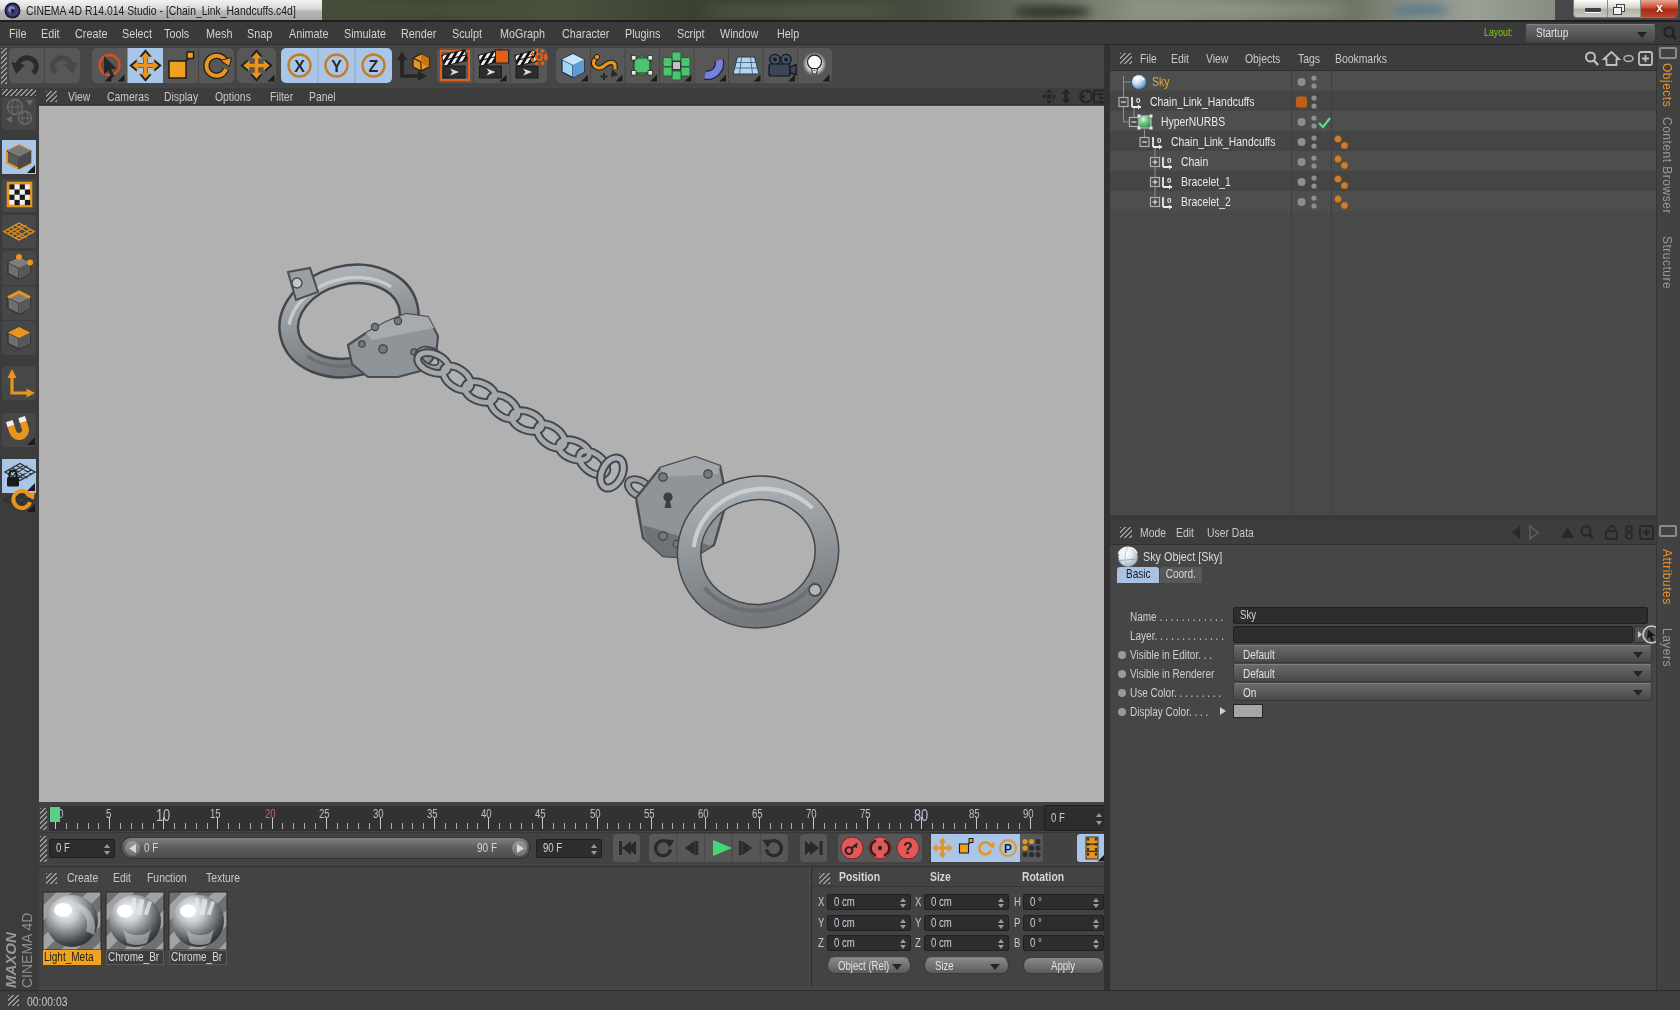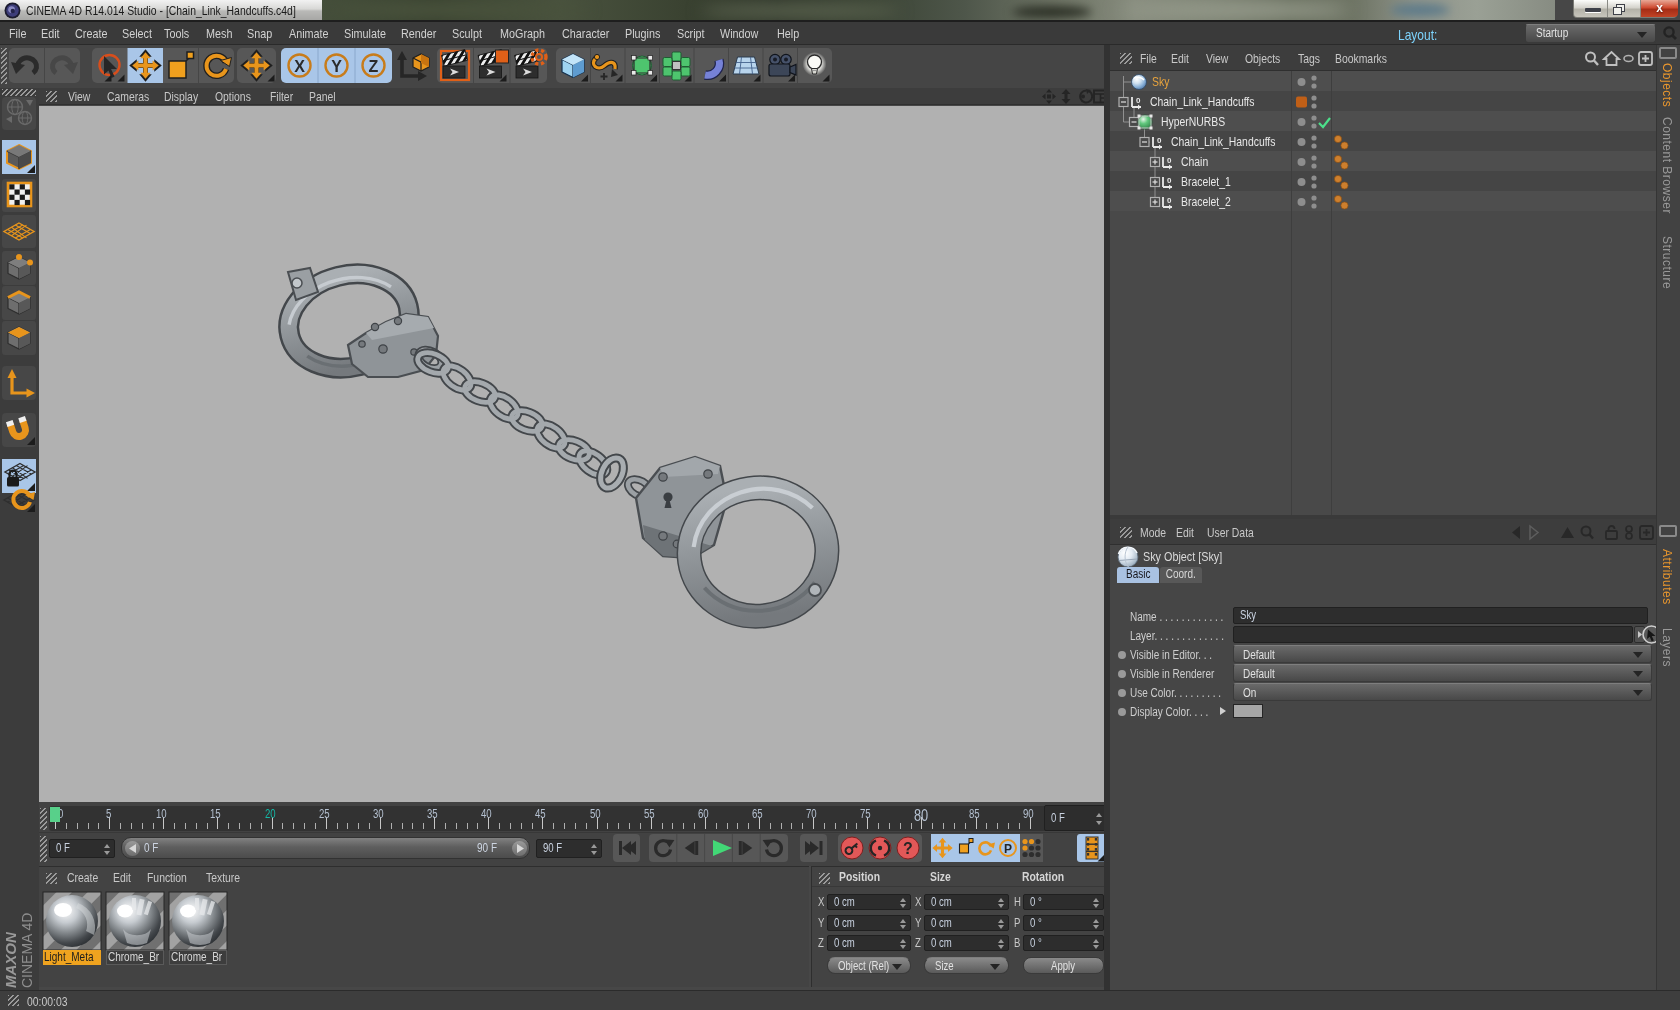--- a/index.html
+++ b/index.html
@@ -57,21 +57,21 @@
       <span class="t a" style="left:335px;top:0;font-size:13.5px;color:#d2d2d2">Simulate</span>
       <span class="t a" style="left:392px;top:0;font-size:13.5px;color:#d2d2d2">Render</span>
       <span class="t a" style="left:443px;top:0;font-size:13.5px;color:#d2d2d2">Sculpt</span>
       <span class="t a" style="left:491px;top:0;font-size:13.5px;color:#d2d2d2">MoGraph</span>
       <span class="t a" style="left:553px;top:0;font-size:13.5px;color:#d2d2d2">Character</span>
       <span class="t a" style="left:616px;top:0;font-size:13.5px;color:#d2d2d2">Plugins</span>
       <span class="t a" style="left:668px;top:0;font-size:13.5px;color:#d2d2d2">Script</span>
       <span class="t a" style="left:711px;top:0;font-size:13.5px;color:#d2d2d2">Window</span>
       <span class="t a" style="left:768px;top:0;font-size:13.5px;color:#d2d2d2">Help</span>
     </div>
-  <div class="a" style="left:1398px;top:4px;font-size:15px;color:#7dd3fc"><span class="t">Layout:</span></div>
+  <div class="a" style="left:1484px;top:4px;font-size:11px;color:#84cc16"><span class="t">Layout:</span></div>
   <div class="dd" style="left:1525px;top:2px;width:131px;height:19px"><span class="t" style="margin:1px 0 0 10px">Startup</span></div>
   <svg class="a" style="left:1662px;top:3px" width="16" height="17" viewBox="0 0 16 17">
       <circle cx="7" cy="7" r="4.6" fill="none" stroke="#232323" stroke-width="2.4"></circle>
       <line x1="10.4" y1="10.4" x2="14" y2="14" stroke="#232323" stroke-width="2.8"></line>
     </svg>
 </div>
 
 <div class="a" style="left:0;top:45px;width:1104px;height:43px;background:#454545"></div>
 <div class="a grip" style="left:1px;top:48px;width:6px;height:36px"></div>
 <svg class="a" style="left:0;top:45px" width="1104" height="43" viewBox="0 0 1104 43">
@@ -478,33 +478,33 @@
       <div class="a" style="left:27.7px;top:17px;width:1px;height:6px;background:#b0b0b0"></div>
       <div class="a" style="left:38.5px;top:17px;width:1px;height:6px;background:#b0b0b0"></div>
       <div class="a" style="left:49.3px;top:17px;width:1px;height:6px;background:#b0b0b0"></div>
       <div class="a" style="left:60.1px;top:11px;width:1px;height:12px;background:#c8c8c8"></div>
       <div class="a" style="left:56.6px;top:1px;font-size:12px;color:#b4c0d0"><span class="t">5</span></div>
       <div class="a" style="left:71.0px;top:17px;width:1px;height:6px;background:#b0b0b0"></div>
       <div class="a" style="left:81.8px;top:17px;width:1px;height:6px;background:#b0b0b0"></div>
       <div class="a" style="left:92.6px;top:17px;width:1px;height:6px;background:#b0b0b0"></div>
       <div class="a" style="left:103.5px;top:17px;width:1px;height:6px;background:#b0b0b0"></div>
       <div class="a" style="left:114.3px;top:11px;width:1px;height:12px;background:#c8c8c8"></div>
-      <div class="a" style="left:107.3px;top:1px;font-size:12px;color:#b4c0d0"><span class="t">10</span></div>
+      <div class="a" style="left:107.3px;top:1px;font-size:16px;color:#b4c0d0"><span class="t">10</span></div>
       <div class="a" style="left:125.1px;top:17px;width:1px;height:6px;background:#b0b0b0"></div>
       <div class="a" style="left:136.0px;top:17px;width:1px;height:6px;background:#b0b0b0"></div>
       <div class="a" style="left:146.8px;top:17px;width:1px;height:6px;background:#b0b0b0"></div>
       <div class="a" style="left:157.6px;top:17px;width:1px;height:6px;background:#b0b0b0"></div>
       <div class="a" style="left:168.4px;top:11px;width:1px;height:12px;background:#c8c8c8"></div>
       <div class="a" style="left:161.4px;top:1px;font-size:12px;color:#b4c0d0"><span class="t">15</span></div>
       <div class="a" style="left:179.3px;top:17px;width:1px;height:6px;background:#b0b0b0"></div>
       <div class="a" style="left:190.1px;top:17px;width:1px;height:6px;background:#b0b0b0"></div>
       <div class="a" style="left:200.9px;top:17px;width:1px;height:6px;background:#b0b0b0"></div>
       <div class="a" style="left:211.8px;top:17px;width:1px;height:6px;background:#b0b0b0"></div>
       <div class="a" style="left:222.6px;top:11px;width:1px;height:12px;background:#c8c8c8"></div>
-      <div class="a" style="left:215.6px;top:1px;font-size:12px;color:#14b8a6"><span class="t">20</span></div>
+      <div class="a" style="left:215.6px;top:1px;font-size:12px;color:#ec4899"><span class="t">20</span></div>
       <div class="a" style="left:233.4px;top:17px;width:1px;height:6px;background:#b0b0b0"></div>
       <div class="a" style="left:244.3px;top:17px;width:1px;height:6px;background:#b0b0b0"></div>
       <div class="a" style="left:255.1px;top:17px;width:1px;height:6px;background:#b0b0b0"></div>
       <div class="a" style="left:265.9px;top:17px;width:1px;height:6px;background:#b0b0b0"></div>
       <div class="a" style="left:276.8px;top:11px;width:1px;height:12px;background:#c8c8c8"></div>
       <div class="a" style="left:269.8px;top:1px;font-size:12px;color:#b4c0d0"><span class="t">25</span></div>
       <div class="a" style="left:287.6px;top:17px;width:1px;height:6px;background:#b0b0b0"></div>
       <div class="a" style="left:298.4px;top:17px;width:1px;height:6px;background:#b0b0b0"></div>
       <div class="a" style="left:309.2px;top:17px;width:1px;height:6px;background:#b0b0b0"></div>
       <div class="a" style="left:320.1px;top:17px;width:1px;height:6px;background:#b0b0b0"></div>

